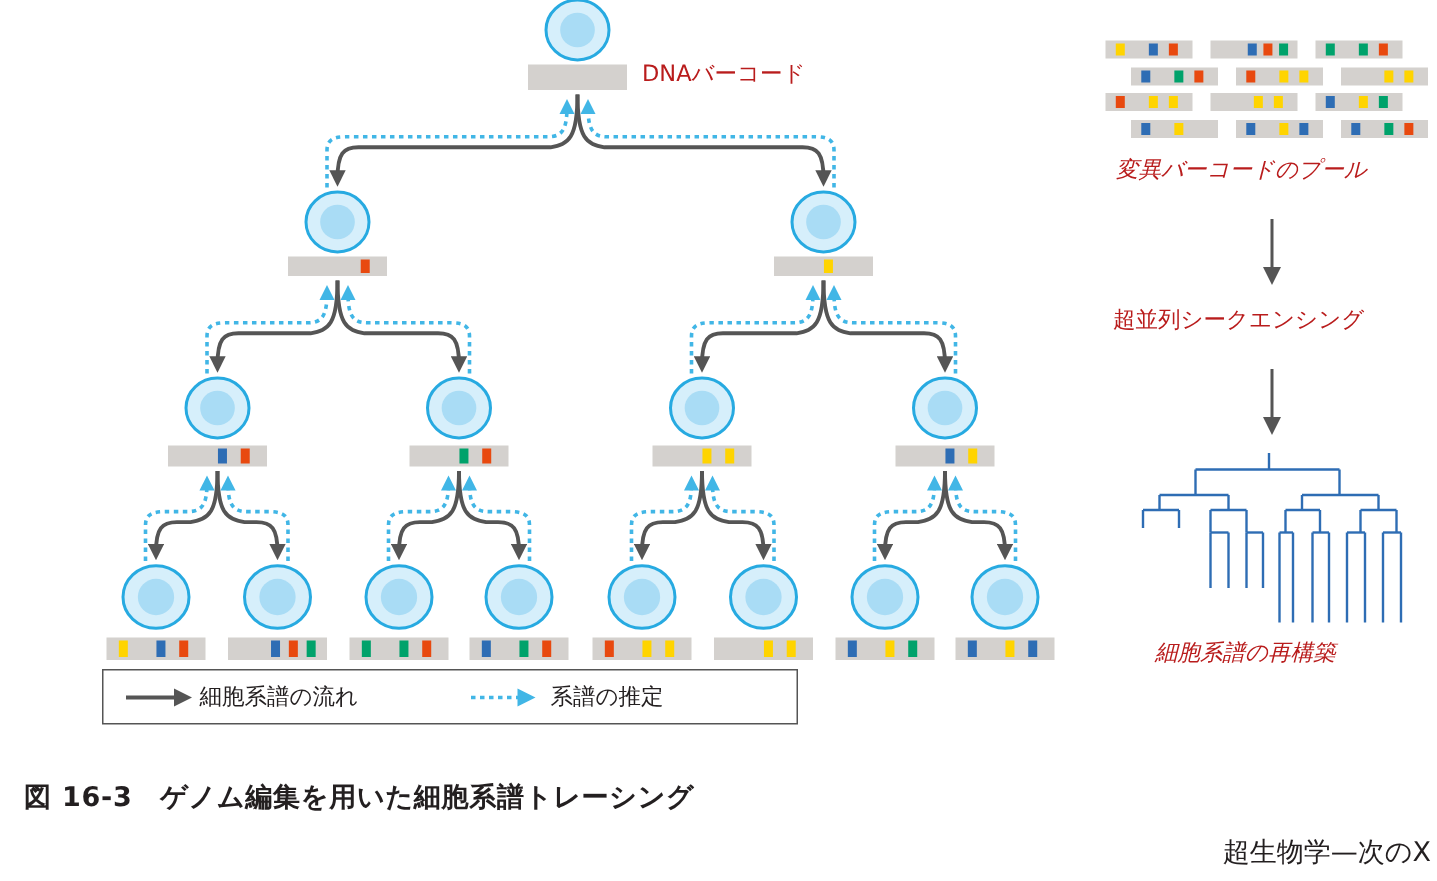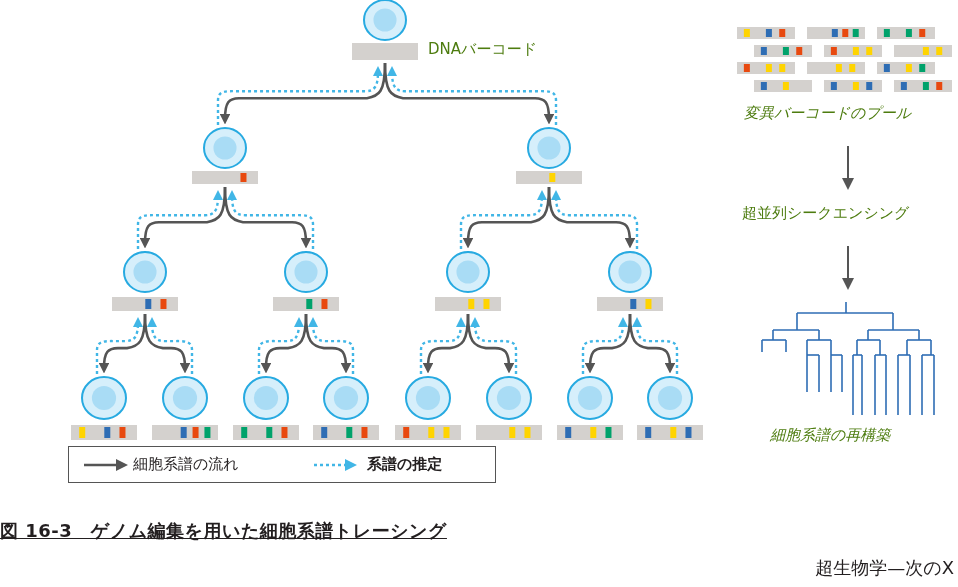--- a/index.html
+++ b/index.html
@@ -1,23 +1,23 @@
 <!DOCTYPE html>
 <html><head>
 <meta charset="utf-8">
 <style>
   html, body { margin: 0; padding: 0; background: #ffffff; }
   body { width: 958px; height: 587px; position: relative; overflow: hidden;
          font-family: "DejaVu Sans", sans-serif; color: #231f20; }
   #stage { position: absolute; left: 0; top: 0; }
-  .lbl { position: absolute; white-space: nowrap; color: #4d7c0f; }
+  .lbl { position: absolute; white-space: nowrap; color: #b91c1c; }
   .lbl-md { font-size: 15px; }
-  .caption { position: absolute; left: 0; top: 519px; font-size: 18px; font-weight: bold; letter-spacing: 0.5px; text-decoration: underline; }
+  .caption { position: absolute; left: 16px; top: 519px; font-size: 18px; font-weight: bold; letter-spacing: 0.5px; }
   .credit { position: absolute; right: 4px; top: 556px; font-size: 18px; }
-  .legend-box { position: absolute; left: 68px; top: 446px; width: 428px; height: 37px;
+  .legend-box { position: absolute; left: 68px; top: 446px; width: 464px; height: 37px;
                 border: 1px solid #555; box-sizing: border-box; }
   .legend-text { position: absolute; top: 8px; font-size: 15px; }
 </style>
 </head>
 <body>
 
 <svg id="stage" width="958" height="587" viewBox="0 0 958 587">
   <defs>
     <marker id="ahSolid" viewBox="0 0 10 10" refX="5" refY="5" markerWidth="4.2" markerHeight="4.2" orient="auto">
       <path d="M0,0 L10,5 L0,10 z" fill="#555555"></path>
@@ -323,17 +323,17 @@
     </g>
 </svg>
 
 <div class="lbl lbl-md" style="left:428px;top:40px;">DNAバーコード</div>
 <div class="lbl lbl-md" style="left:744px;top:104px;font-style:italic;">変異バーコードのプール</div>
 <div class="lbl lbl-md" style="left:742px;top:204px;">超並列シークエンシング</div>
 <div class="lbl lbl-md" style="left:770px;top:426px;font-style:italic;">細胞系譜の再構築</div>
 
 <div class="legend-box">
   <span class="legend-text" style="left:64px;">細胞系譜の流れ</span>
-  <span class="legend-text" style="left:298px;font-weight:bold;">系譜の推定</span>
+  <span class="legend-text" style="left:298px;">系譜の推定</span>
 </div>
 
 <div class="caption">図 16-3　ゲノム編集を用いた細胞系譜トレーシング</div>
 <div class="credit">超生物学—次のX</div>
 
 </body></html>

